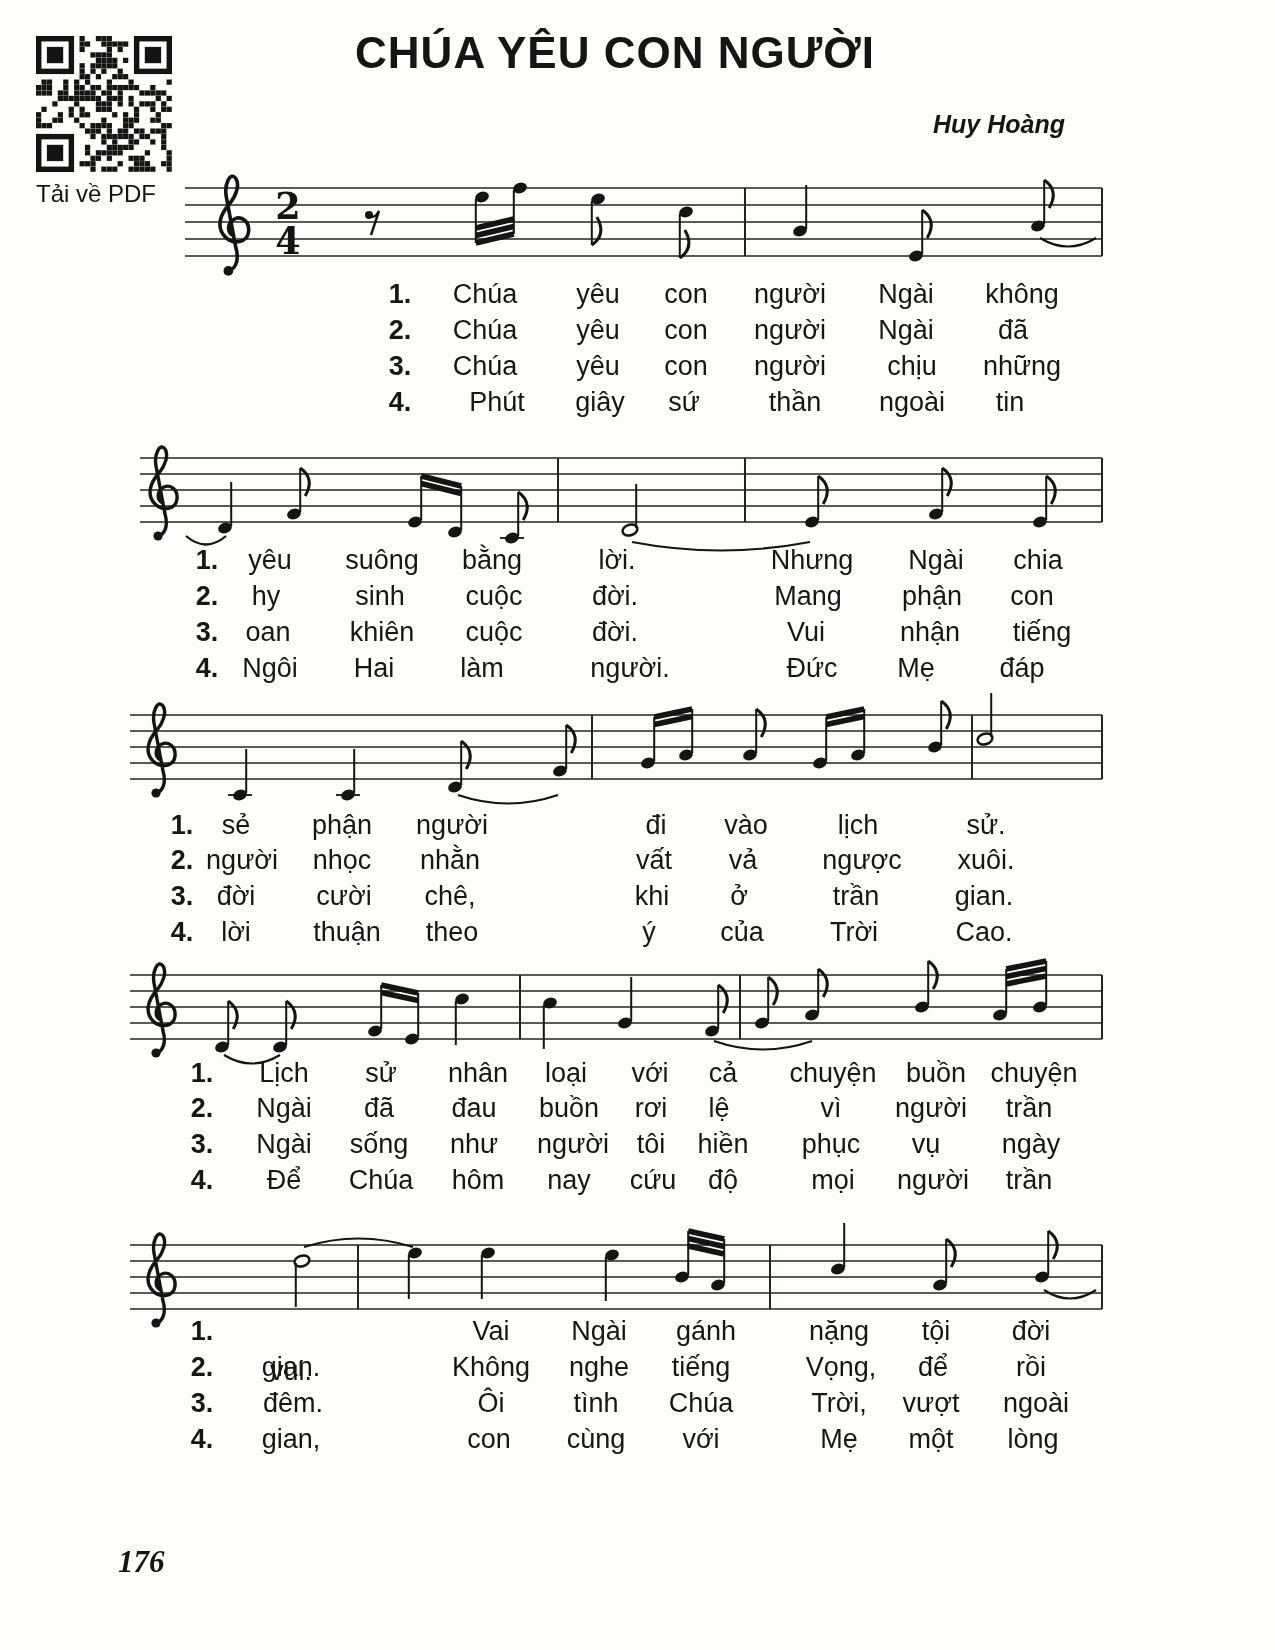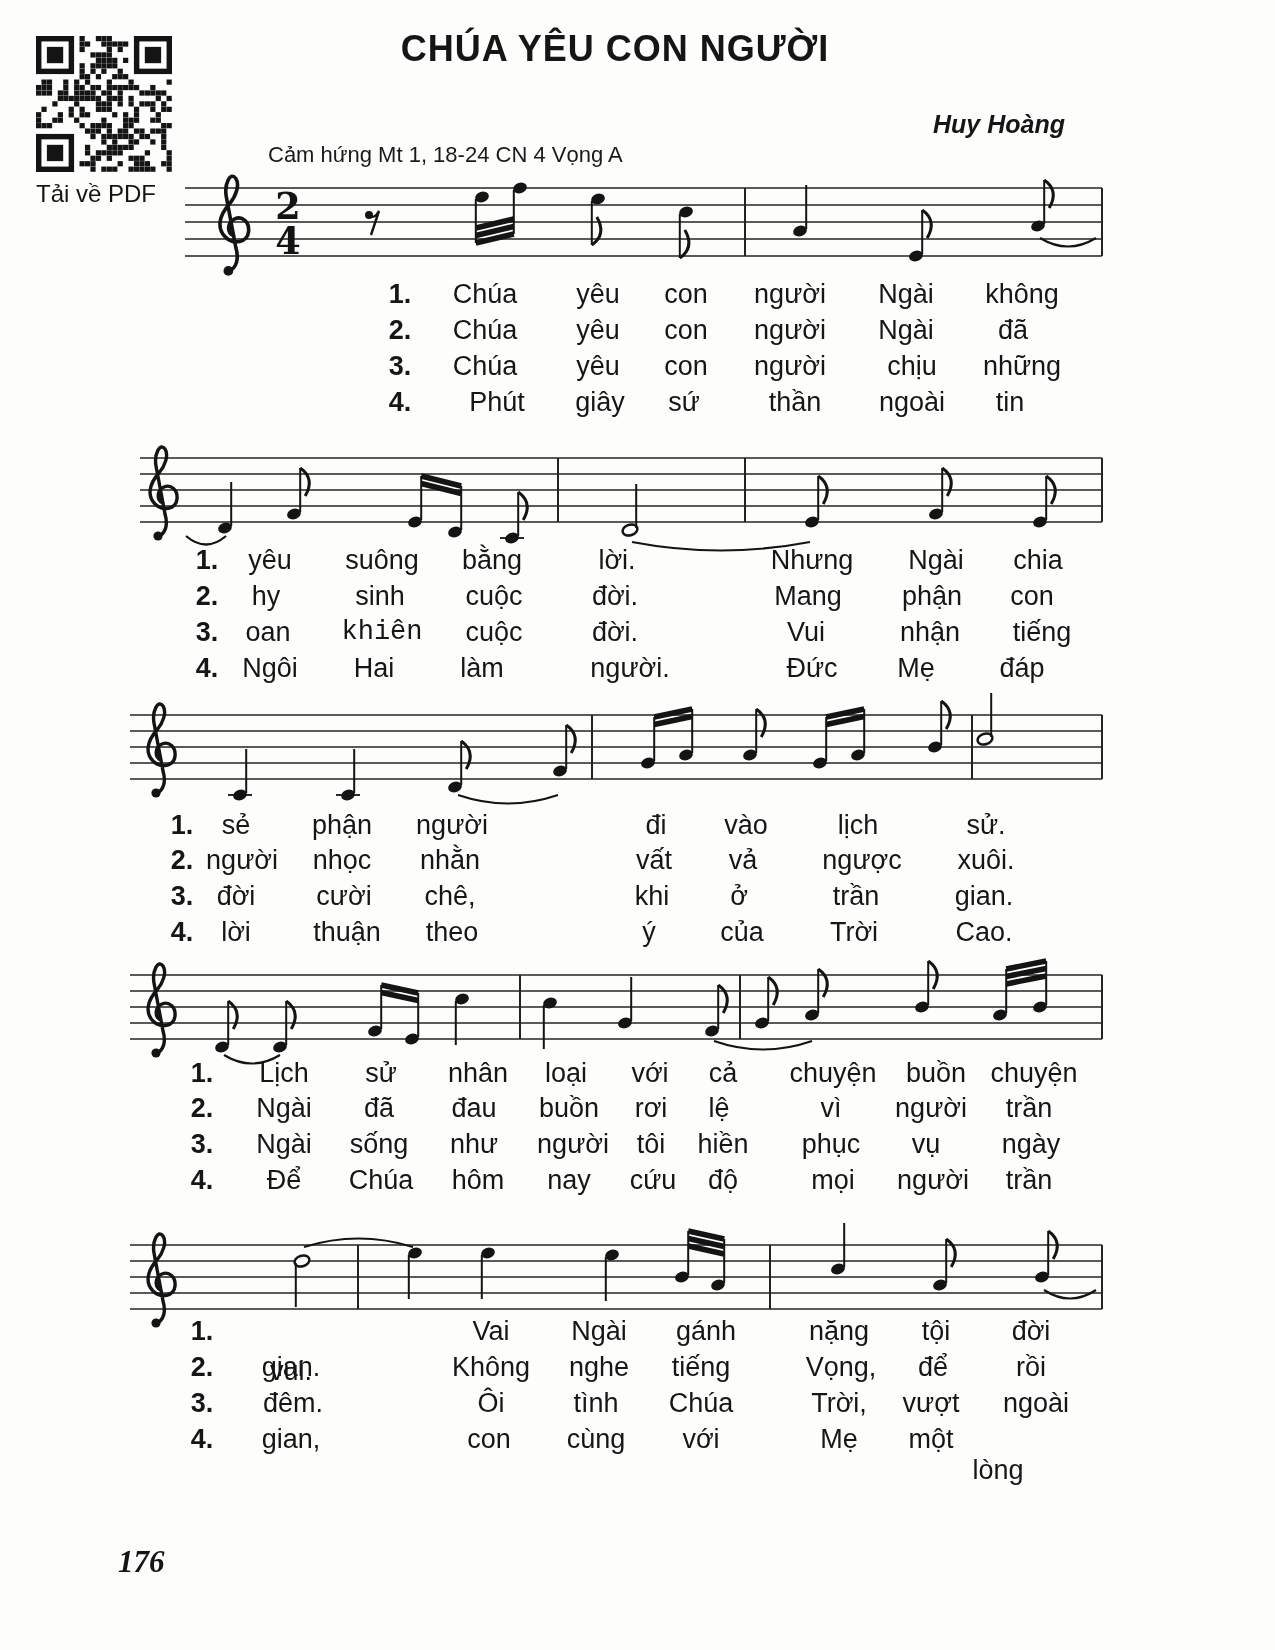--- a/index.html
+++ b/index.html
@@ -3,21 +3,21 @@
 <meta charset="utf-8">
 <style>
   html,body{margin:0;padding:0;background:#e8e8e8;}
   .page{
     position:relative;width:1275px;height:1650px;background:#fdfdfc;
     font-family:"Liberation Sans",sans-serif;color:#141414;overflow:hidden;
     margin:0 auto;
   }
   .title{
     position:absolute;left:0;top:28px;width:1230px;text-align:center;
-    font-size:36px;font-weight:800;letter-spacing:1px;color:#151515;
+    font-size:44px;font-weight:800;letter-spacing:1px;color:#151515;
   }
   .author{
     position:absolute;right:210px;top:110px;font-size:25px;font-weight:bold;
     font-style:italic;color:#161616;
   }
   .subtitle{
     position:absolute;left:268px;top:142px;font-size:22px;color:#1a1a1a;
   }
   .qr-wrap{position:absolute;left:36px;top:36px;width:136px;}
   .qr-caption{font-size:24px;color:#151515;margin-top:4px;white-space:nowrap;}
@@ -260,21 +260,20 @@
         <rect x="108.80000000000001" y="10.88" width="16.32" height="16.32" fill="#141414"></rect>
         <rect x="0" y="97.92" width="38.080000000000005" height="38.080000000000005" fill="#141414"></rect>
         <rect x="5.44" y="103.36000000000001" width="27.200000000000003" height="27.200000000000003" fill="#fff"></rect>
         <rect x="10.88" y="108.80000000000001" width="16.32" height="16.32" fill="#141414"></rect>
       </svg>
     <div class="qr-caption">Tải về PDF</div>
   </div>
 
   <div class="title">CHÚA YÊU CON NGƯỜI</div>
   <div class="author">Huy Hoàng</div>
-  <div class="subtitle">Cảm hứng Mt 1, 18-24 CN 4 Vọng A</div>
 
   <svg id="score" width="1275" height="1650">
       <g>
         <line x1="185" y1="188" x2="1102" y2="188" stroke="#26221f" stroke-width="1.5"></line>
         <line x1="185" y1="205" x2="1102" y2="205" stroke="#26221f" stroke-width="1.5"></line>
         <line x1="185" y1="222" x2="1102" y2="222" stroke="#26221f" stroke-width="1.5"></line>
         <line x1="185" y1="239" x2="1102" y2="239" stroke="#26221f" stroke-width="1.5"></line>
         <line x1="185" y1="256" x2="1102" y2="256" stroke="#26221f" stroke-width="1.5"></line>
         <line x1="745" y1="188" x2="745" y2="256" stroke="#26221f" stroke-width="2"></line>
         <line x1="1102" y1="188" x2="1102" y2="256" stroke="#26221f" stroke-width="2"></line>
@@ -522,21 +521,21 @@
       <span class="word vnum" style="left: 207px; top: 583px;">2.</span>
       <span class="word" style="left: 266px; top: 583px;">hy</span>
       <span class="word" style="left: 380px; top: 583px;">sinh</span>
       <span class="word" style="left: 494px; top: 583px;">cuộc</span>
       <span class="word" style="left: 615px; top: 583px;">đời.</span>
       <span class="word" style="left: 808px; top: 583px;">Mang</span>
       <span class="word" style="left: 932px; top: 583px;">phận</span>
       <span class="word" style="left: 1032px; top: 583px;">con</span>
       <span class="word vnum" style="left: 207px; top: 619px;">3.</span>
       <span class="word" style="left: 268px; top: 619px;">oan</span>
-      <span class="word" style="left: 382px; top: 619px; font-family: Liberation Mono, monospace;">khiên</span>
+      <span class="word" style="left: 382px; top: 619px;">khiên</span>
       <span class="word" style="left: 494px; top: 619px;">cuộc</span>
       <span class="word" style="left: 615px; top: 619px;">đời.</span>
       <span class="word" style="left: 806px; top: 619px;">Vui</span>
       <span class="word" style="left: 930px; top: 619px;">nhận</span>
       <span class="word" style="left: 1042px; top: 619px;">tiếng</span>
       <span class="word vnum" style="left: 207px; top: 655px;">4.</span>
       <span class="word" style="left: 270px; top: 655px;">Ngôi</span>
       <span class="word" style="left: 374px; top: 655px;">Hai</span>
       <span class="word" style="left: 482px; top: 655px;">làm</span>
       <span class="word" style="left: 630px; top: 655px;">người.</span>
@@ -639,17 +638,17 @@
       <span class="word" style="left: 839px; top: 1390px;">Trời,</span>
       <span class="word" style="left: 931px; top: 1390px;">vượt</span>
       <span class="word" style="left: 1036px; top: 1390px;">ngoài</span>
       <span class="word vnum" style="left: 202px; top: 1426px;">4.</span>
       <span class="word" style="left: 291px; top: 1426px;">gian,</span>
       <span class="word" style="left: 489px; top: 1426px;">con</span>
       <span class="word" style="left: 596px; top: 1426px;">cùng</span>
       <span class="word" style="left: 701px; top: 1426px;">với</span>
       <span class="word" style="left: 839px; top: 1426px;">Mẹ</span>
       <span class="word" style="left: 931px; top: 1426px;">một</span>
-      <span class="word" style="left: 998px; top: 1426px; margin-top: 31px;">lòng</span>
+      <span class="word" style="left: 1033px; top: 1426px;">lòng</span>
     </div>
 
   <div class="pagenum">176</div>
 </div>
 
 </body></html>

